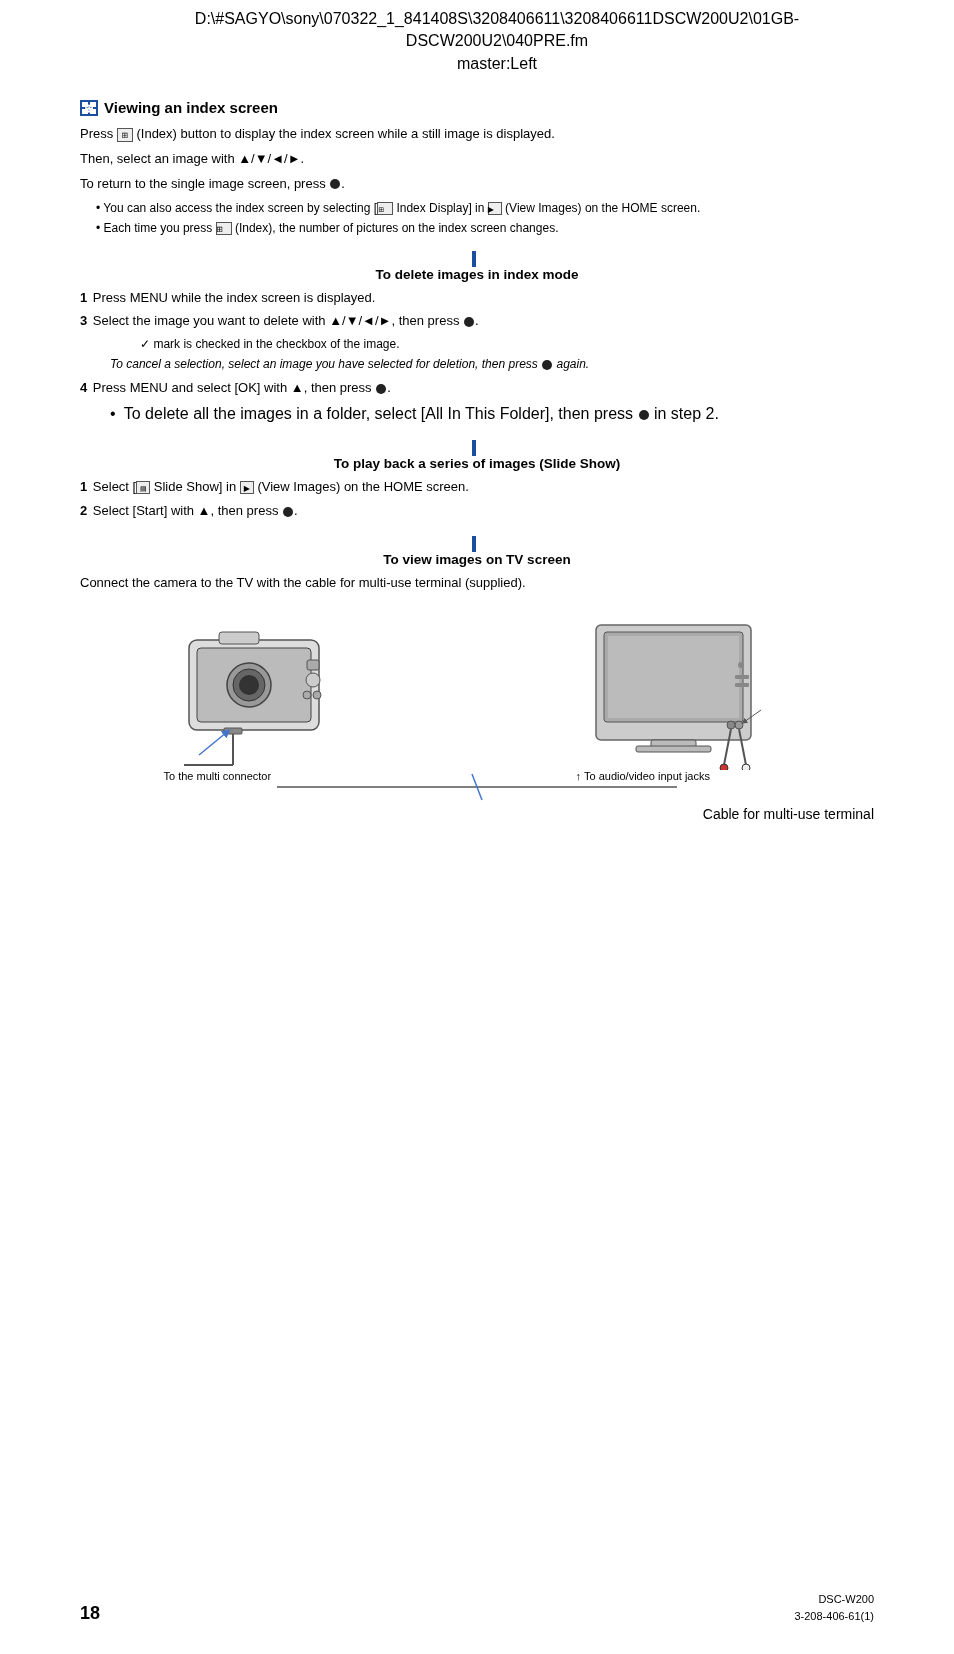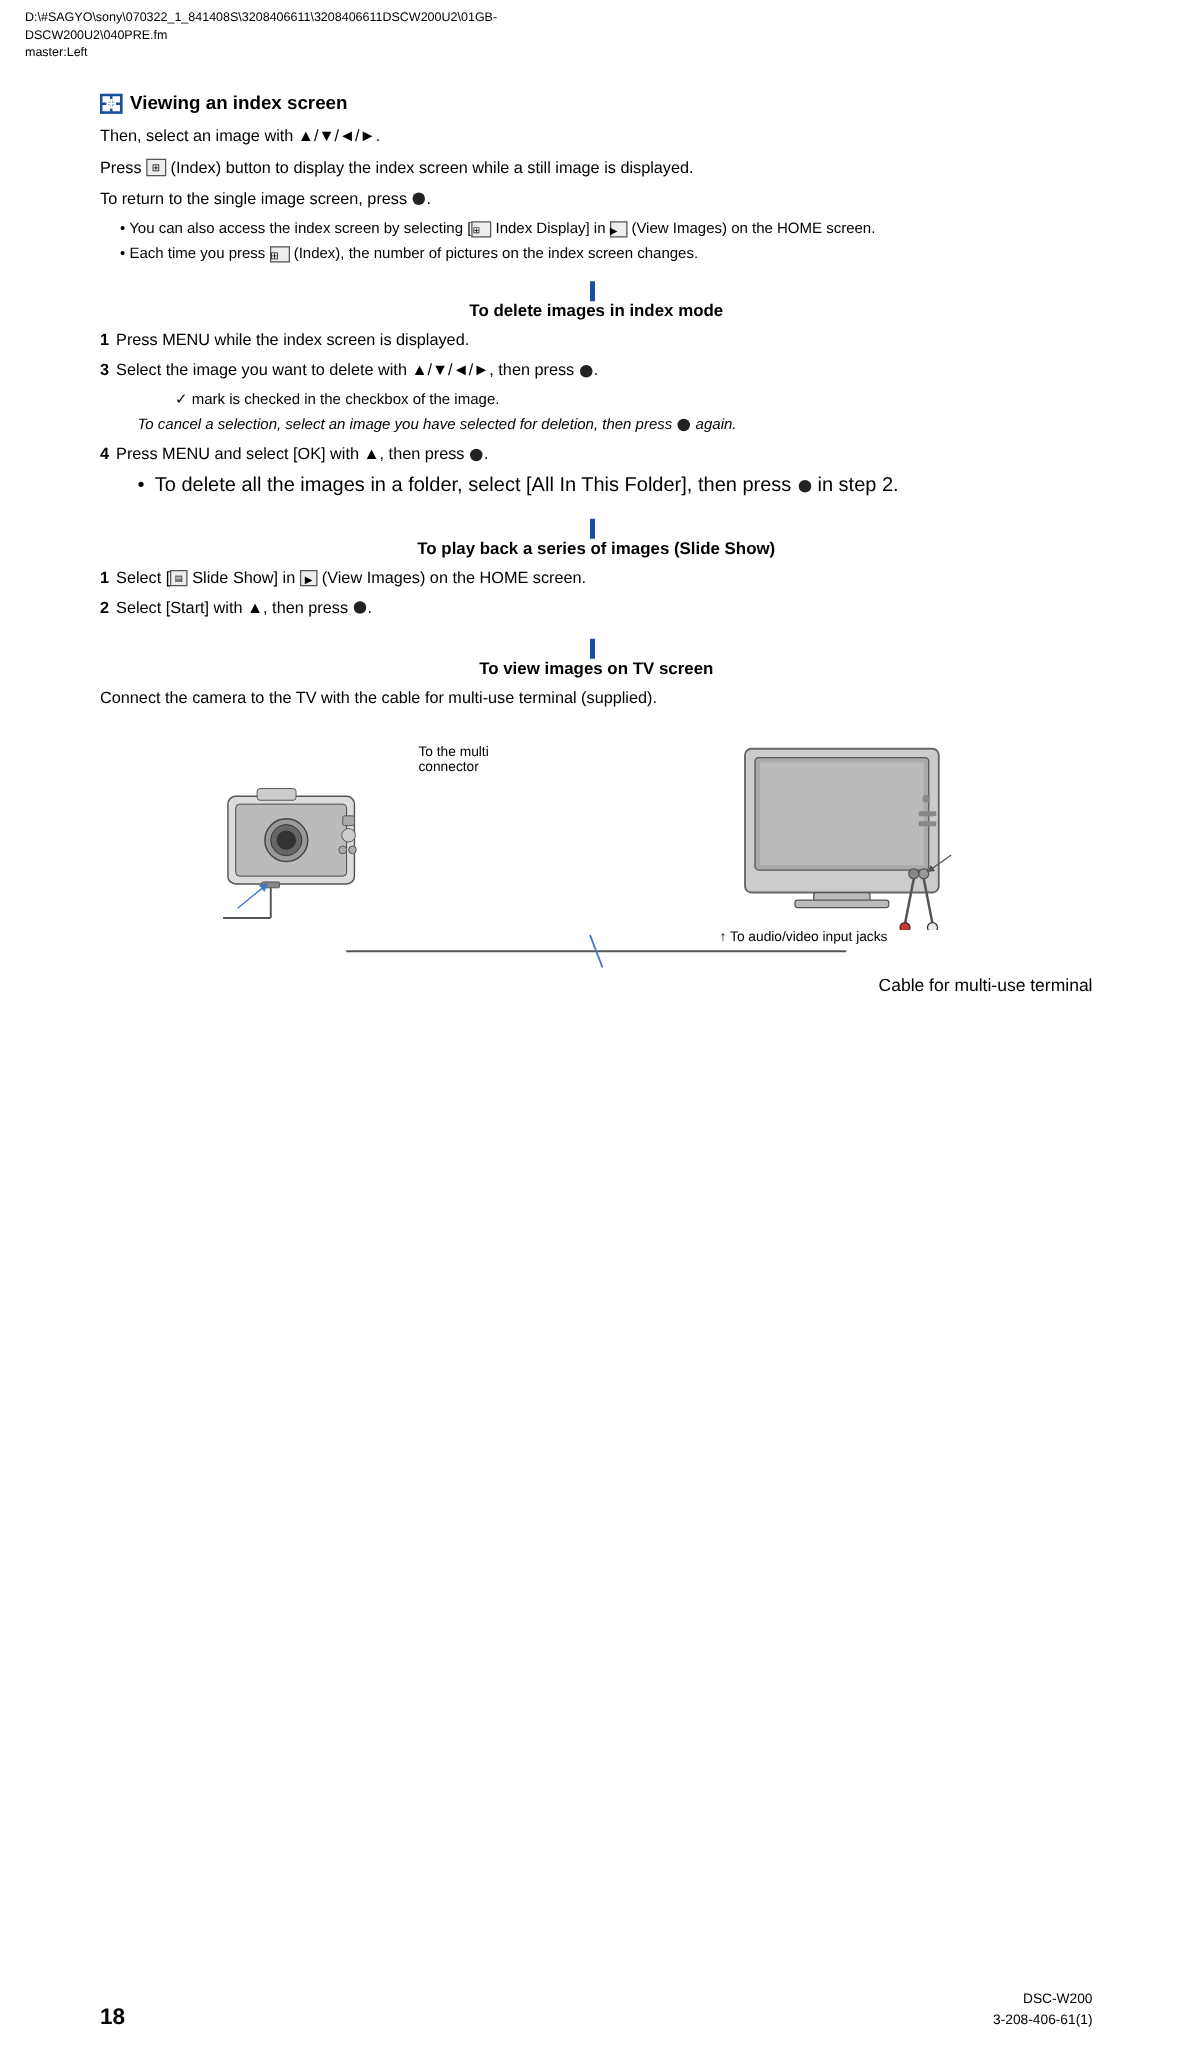--- a/index.html
+++ b/index.html
@@ -7,23 +7,25 @@
       width: 954px;
       min-height: 1654px;
       background: #fff;
       font-family: Arial, Helvetica, sans-serif;
       font-size: 13px;
       color: #000;
       position: relative;
     }
 
     .page-header {
-      font-size: 10px;
+      text-align: center;
+      font-size: 16px;
       padding: 8px 20px 4px;
       line-height: 1.4;
+      margin-left: 40px;
     }
 
     .page-content {
       padding: 20px 80px 60px 80px;
     }
 
     .section-heading {
       font-size: 15px;
       font-weight: bold;
       margin-bottom: 8px;
@@ -201,26 +203,26 @@
           <rect x="2" y="2" width="6" height="5" fill="white"></rect>
           <rect x="10" y="2" width="6" height="5" fill="white"></rect>
           <rect x="2" y="9" width="6" height="5" fill="white"></rect>
           <rect x="10" y="9" width="6" height="5" fill="white"></rect>
         </svg>
       </span>
       <span>Viewing an index screen</span>
     </div>
 
     <div class="body-text">
-      Then, select an image with ▲/▼/◄/►.
-    </div>
-    <div class="body-text">
       Press
       <span style="display:inline-block;border:1px solid #555;width:16px;height:14px;vertical-align:middle;background:#eee;font-size:8px;text-align:center;line-height:14px;">⊞</span>
       (Index) button to display the index screen while a still image is displayed.
+    </div>
+    <div class="body-text">
+      Then, select an image with ▲/▼/◄/►.
     </div>
     <div class="body-text">
       To return to the single image screen, press <span class="circle-btn"></span>.
     </div>
     <div class="bullet-item">
       You can also access the index screen by selecting [<span style="display:inline-block;border:1px solid #555;width:16px;height:13px;vertical-align:middle;background:#eee;font-size:7px;text-align:center;line-height:13px;">⊞</span> Index Display] in <span style="display:inline-block;border:1px solid #555;width:14px;height:13px;vertical-align:middle;background:#eee;font-size:8px;text-align:center;line-height:13px;">▶</span> (View Images) on the HOME screen.
     </div>
     <div class="bullet-item">
       Each time you press <span style="display:inline-block;border:1px solid #555;width:16px;height:13px;vertical-align:middle;background:#eee;font-size:8px;text-align:center;line-height:13px;">⊞</span> (Index), the number of pictures on the index screen changes.
     </div>
@@ -272,21 +274,21 @@
     <div class="subsection-heading">
       <span class="blue-bar"></span>
       <span>To view images on TV screen</span>
     </div>
 
     <div class="body-text">Connect the camera to the TV with the cable for multi-use terminal (supplied).</div>
 
     <div class="illustration-row">
       <div class="illustration-inner">
 
-        <div style="display:flex;flex-direction:row;align-items:flex-start;width:260px;">
+        <div style="display:flex;flex-direction:column;align-items:flex-start;width:260px;">
           <svg width="220" height="160" viewBox="0 0 220 160">
 
             <rect x="30" y="30" width="130" height="90" rx="8" ry="8" fill="#ddd" stroke="#555" stroke-width="1.5"></rect>
             <rect x="38" y="38" width="114" height="74" rx="4" ry="4" fill="#bbb" stroke="#444" stroke-width="1"></rect>
 
             <circle cx="90" cy="75" r="22" fill="#999" stroke="#444" stroke-width="1.5"></circle>
             <circle cx="90" cy="75" r="16" fill="#666" stroke="#333" stroke-width="1"></circle>
             <circle cx="90" cy="75" r="10" fill="#333"></circle>
 
             <rect x="148" y="50" width="12" height="10" rx="2" fill="#aaa" stroke="#555" stroke-width="1"></rect>

